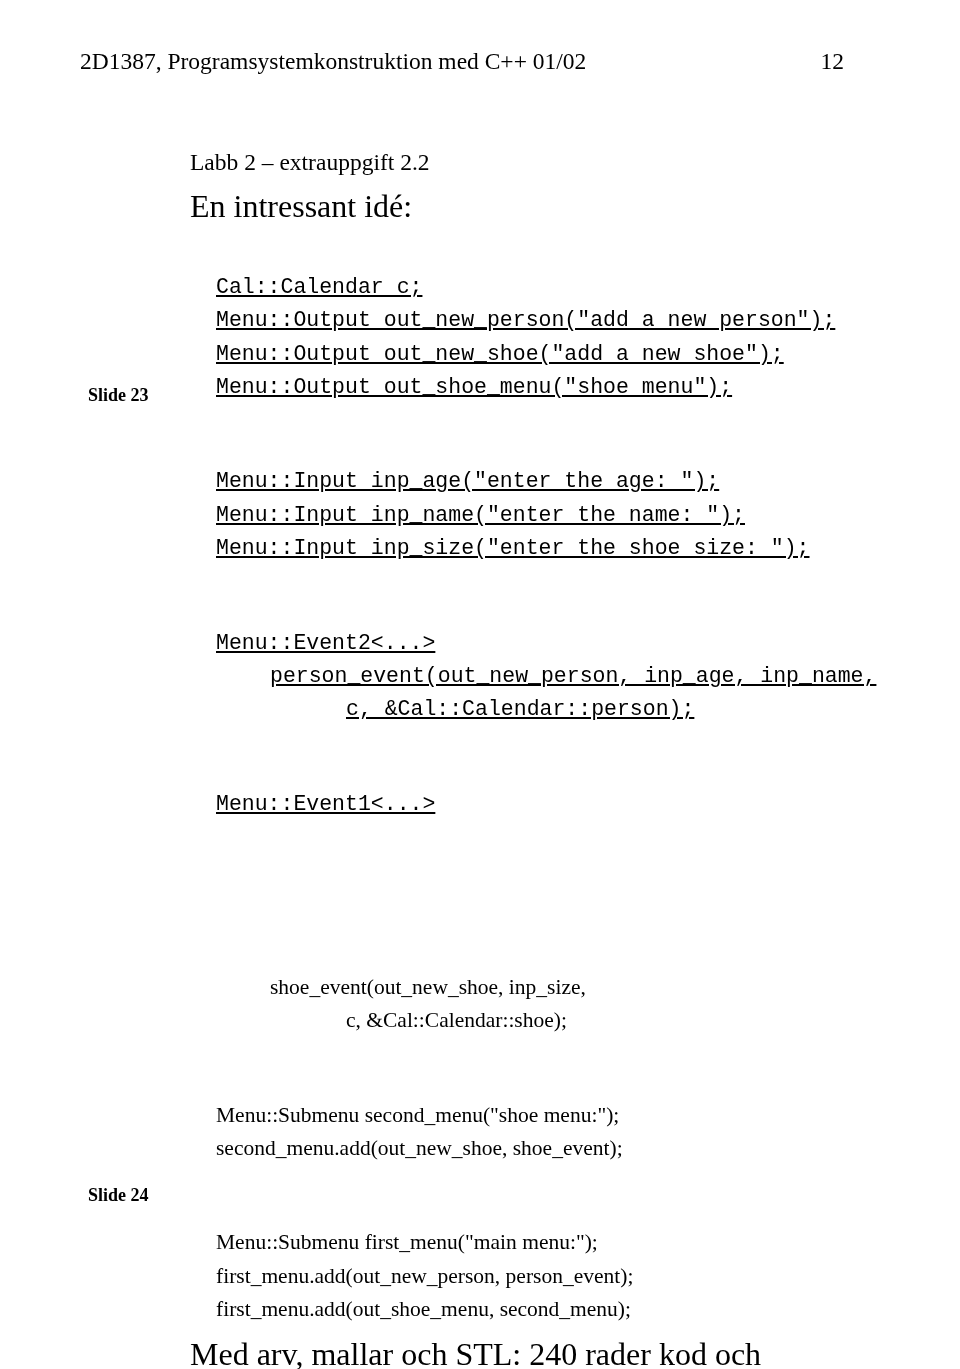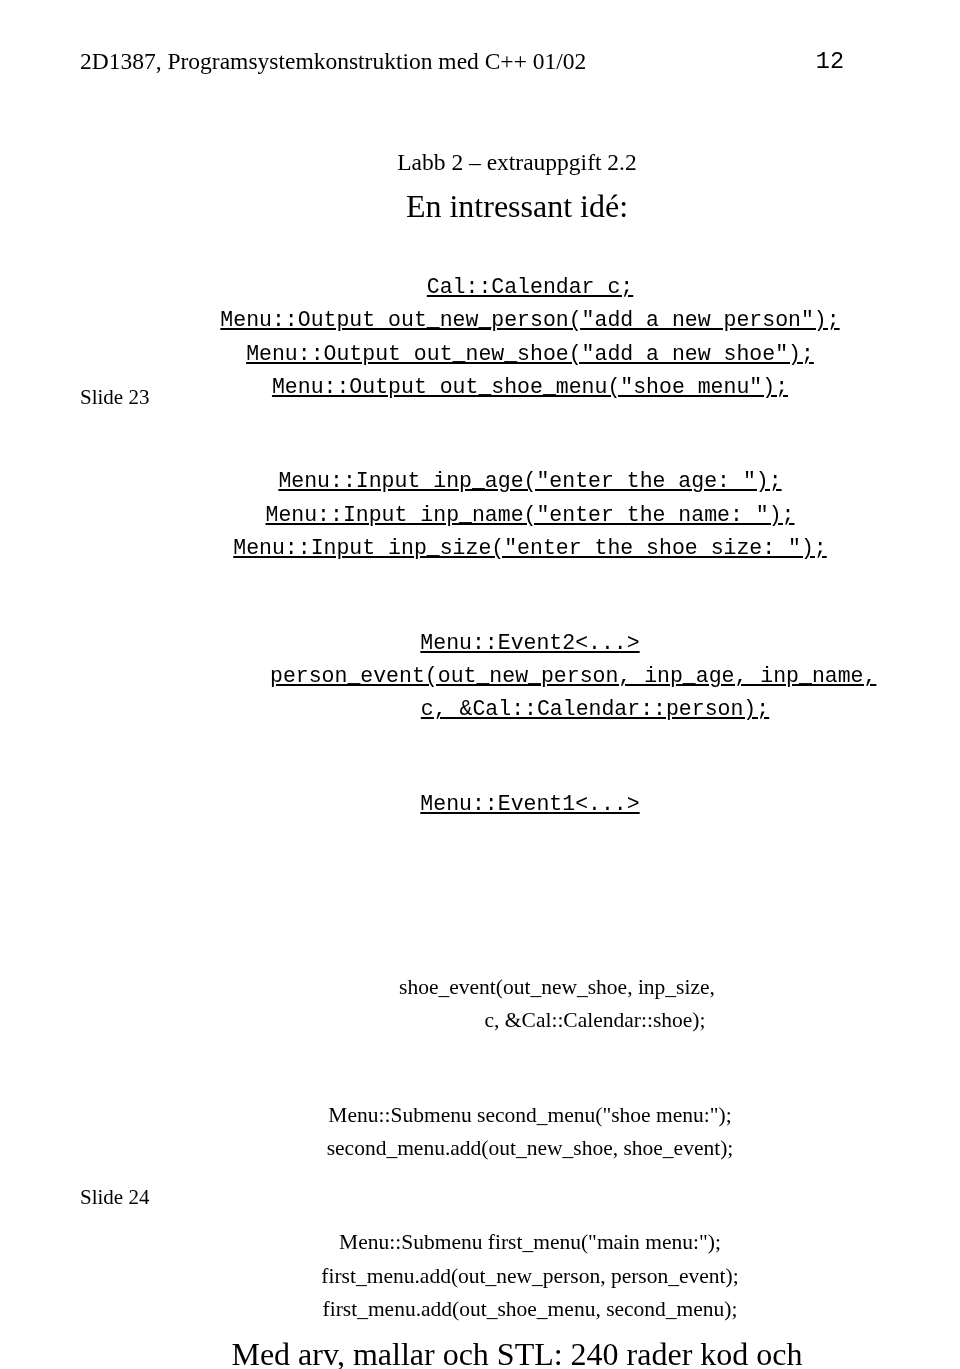--- a/index.html
+++ b/index.html
@@ -15,33 +15,32 @@
       position: relative;
       width: 960px;
       height: 1369px;
       padding: 48px 116px 40px 80px;
       box-sizing: border-box;
     }
     .hdr {
       font-size: 23.5px;
       margin-bottom: 74px;
     }
-    .hdr .pgnum { float: right; font-family: Liberation Mono, monospace; }
+    .hdr .pgnum { float: right; }
     .content {
       position: relative;
     }
     .slidelabel {
       position: absolute;
-      left: 0;
-      font-weight: normal;
-      font-size: 21px;
+      left: 8px;
+      font-weight: bold;
+      font-size: 18px;
     }
     .body {
       margin-left: 110px;
-      text-align: center;
     }
     .title {
       font-size: 23.5px;
       margin-bottom: 6px;
     }
     .para {
       font-size: 32px;
       line-height: 1.55;
     }
     .code {

